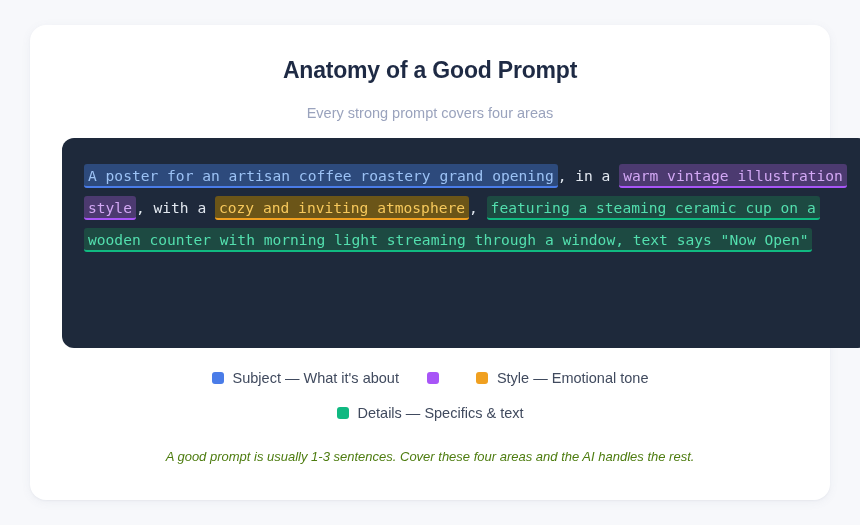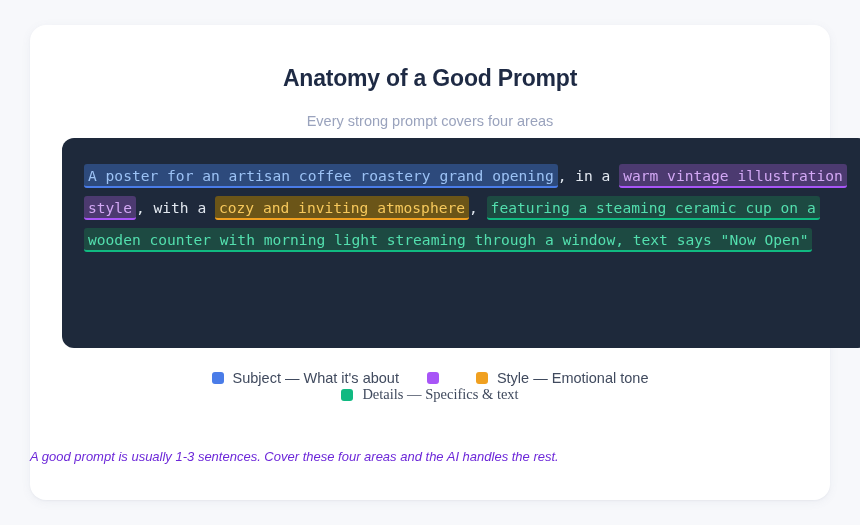--- a/index.html
+++ b/index.html
@@ -29,30 +29,30 @@
     width: 800px;
     height: 475px;
     box-sizing: border-box;
     background: #ffffff;
     border-radius: 16px;
     box-shadow: 0 2px 10px rgba(100, 110, 140, 0.08),
                 0 1px 2px rgba(100, 110, 140, 0.06);
     padding: 0;
   }
   .card-title {
-    margin: 8px;
+    margin: 0;
     padding-top: 32px;
     text-align: center;
     font-size: 23px;
     font-weight: bold;
     color: #1e2a44;
     letter-spacing: -0.2px;
   }
   .card-subtitle {
-    margin: 0;
+    margin: 8px;
     padding-top: 13px;
     text-align: center;
     font-size: 14.5px;
     font-weight: normal;
     color: #9aa3bd;
   }
 
   
   .prompt-block {
     position: absolute;
@@ -115,21 +115,21 @@
     align-items: center;
     gap: 0px;
   }
   .legend-row {
     width: 100%;
     display: flex;
     justify-content: center;
     align-items: center;
   }
   .legend-row.row2 {
-    font-family: Liberation Serif, serif;
+    margin-top: 19px;
   }
   .legend-item {
     display: flex;
     align-items: center;
     margin: 0 14px;
   }
   .swatch {
     width: 12px;
     height: 12px;
     border-radius: 3px;
@@ -140,23 +140,24 @@
     font-size: 14.5px;
     color: #404a5e;
   }
 
   
   .footer-note {
     position: absolute;
     left: 0;
     top: 424px;
     width: 800px;
+    text-align: center;
     font-size: 13px;
     font-style: italic;
-    color: #6d28d9;
+    color: #4d7c0f;
   }
 </style>
 </head>
 <body>
 
 <div class="page">
   <div class="card">
 
     <h1 class="card-title">Anatomy of a Good Prompt</h1>
     <p class="card-subtitle">Every strong prompt covers four areas</p>

